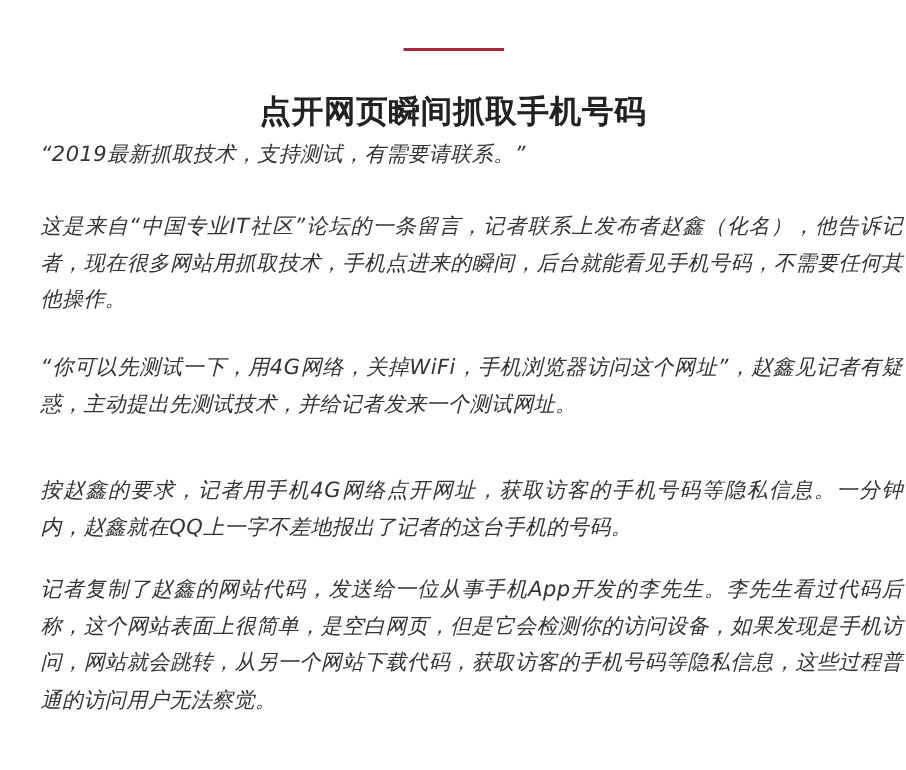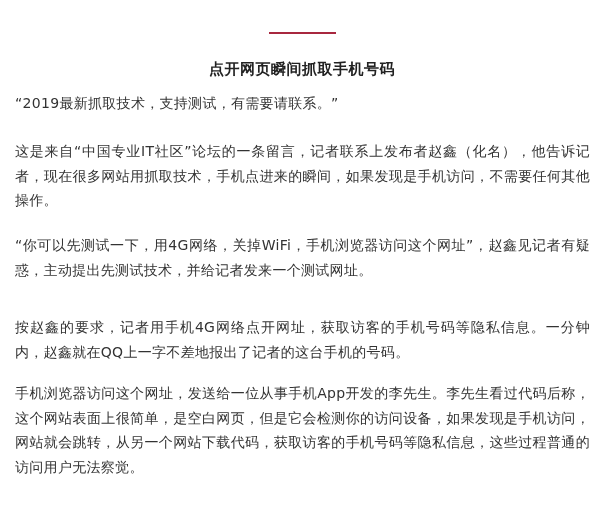--- a/index.html
+++ b/index.html
@@ -1,31 +1,31 @@
 <!DOCTYPE html>
 <html><head>
 <meta charset="utf-8">
 <style>
   html, body { margin: 0; padding: 0; background: #ffffff; }
   body { width: 604px; height: 513px; overflow: hidden; position: relative;
          font-family: "DejaVu Sans", "Liberation Sans", sans-serif; color: #333333; }
   .rule { position: absolute; left: 269px; top: 32px; width: 67px; height: 2px; background: #a8283f; }
   .title { position: absolute; left: 0; width: 604px; top: 47px; text-align: center;
-           font-size: 15px; font-weight: bold; color: #222222; line-height: 20px; letter-spacing: 0.5px; }
-  .para { position: absolute; left: 15px; width: 575px; font-size: 14px; line-height: 24.6px;
-          margin: 0; letter-spacing: 0.3px; text-align: justify; }
+           font-size: 21px; font-weight: bold; color: #222222; line-height: 20px; letter-spacing: 0.5px; }
+  .para { position: absolute; left: 27px; width: 575px; font-size: 14px; line-height: 24.6px;
+          margin: 0; letter-spacing: 0.3px; text-align: justify; font-style: italic; }
   #p1 { top: 91px; }
   #p2 { top: 139px; }
   #p3 { top: 233px; }
   #p4 { top: 315px; }
   #p5 { top: 381px; }
 </style>
 </head>
 <body>
 
 <div class="rule"></div>
 <h2 class="title">点开网页瞬间抓取手机号码</h2>
 
 <p class="para" id="p1">“2019最新抓取技术，支持测试，有需要请联系。”</p>
-<p class="para" id="p2">这是来自“中国专业IT社区”论坛的一条留言，记者联系上发布者赵鑫（化名），他告诉记者，现在很多网站用抓取技术，手机点进来的瞬间，如果发现是手机访问，不需要任何其他操作。</p>
+<p class="para" id="p2">这是来自“中国专业IT社区”论坛的一条留言，记者联系上发布者赵鑫（化名），他告诉记者，现在很多网站用抓取技术，手机点进来的瞬间，后台就能看见手机号码，不需要任何其他操作。</p>
 <p class="para" id="p3">“你可以先测试一下，用4G网络，关掉WiFi，手机浏览器访问这个网址”，赵鑫见记者有疑惑，主动提出先测试技术，并给记者发来一个测试网址。</p>
 <p class="para" id="p4">按赵鑫的要求，记者用手机4G网络点开网址，获取访客的手机号码等隐私信息。一分钟内，赵鑫就在QQ上一字不差地报出了记者的这台手机的号码。</p>
-<p class="para" id="p5">手机浏览器访问这个网址，发送给一位从事手机App开发的李先生。李先生看过代码后称，这个网站表面上很简单，是空白网页，但是它会检测你的访问设备，如果发现是手机访问，网站就会跳转，从另一个网站下载代码，获取访客的手机号码等隐私信息，这些过程普通的访问用户无法察觉。</p>
+<p class="para" id="p5">记者复制了赵鑫的网站代码，发送给一位从事手机App开发的李先生。李先生看过代码后称，这个网站表面上很简单，是空白网页，但是它会检测你的访问设备，如果发现是手机访问，网站就会跳转，从另一个网站下载代码，获取访客的手机号码等隐私信息，这些过程普通的访问用户无法察觉。</p>
 
 </body></html>

